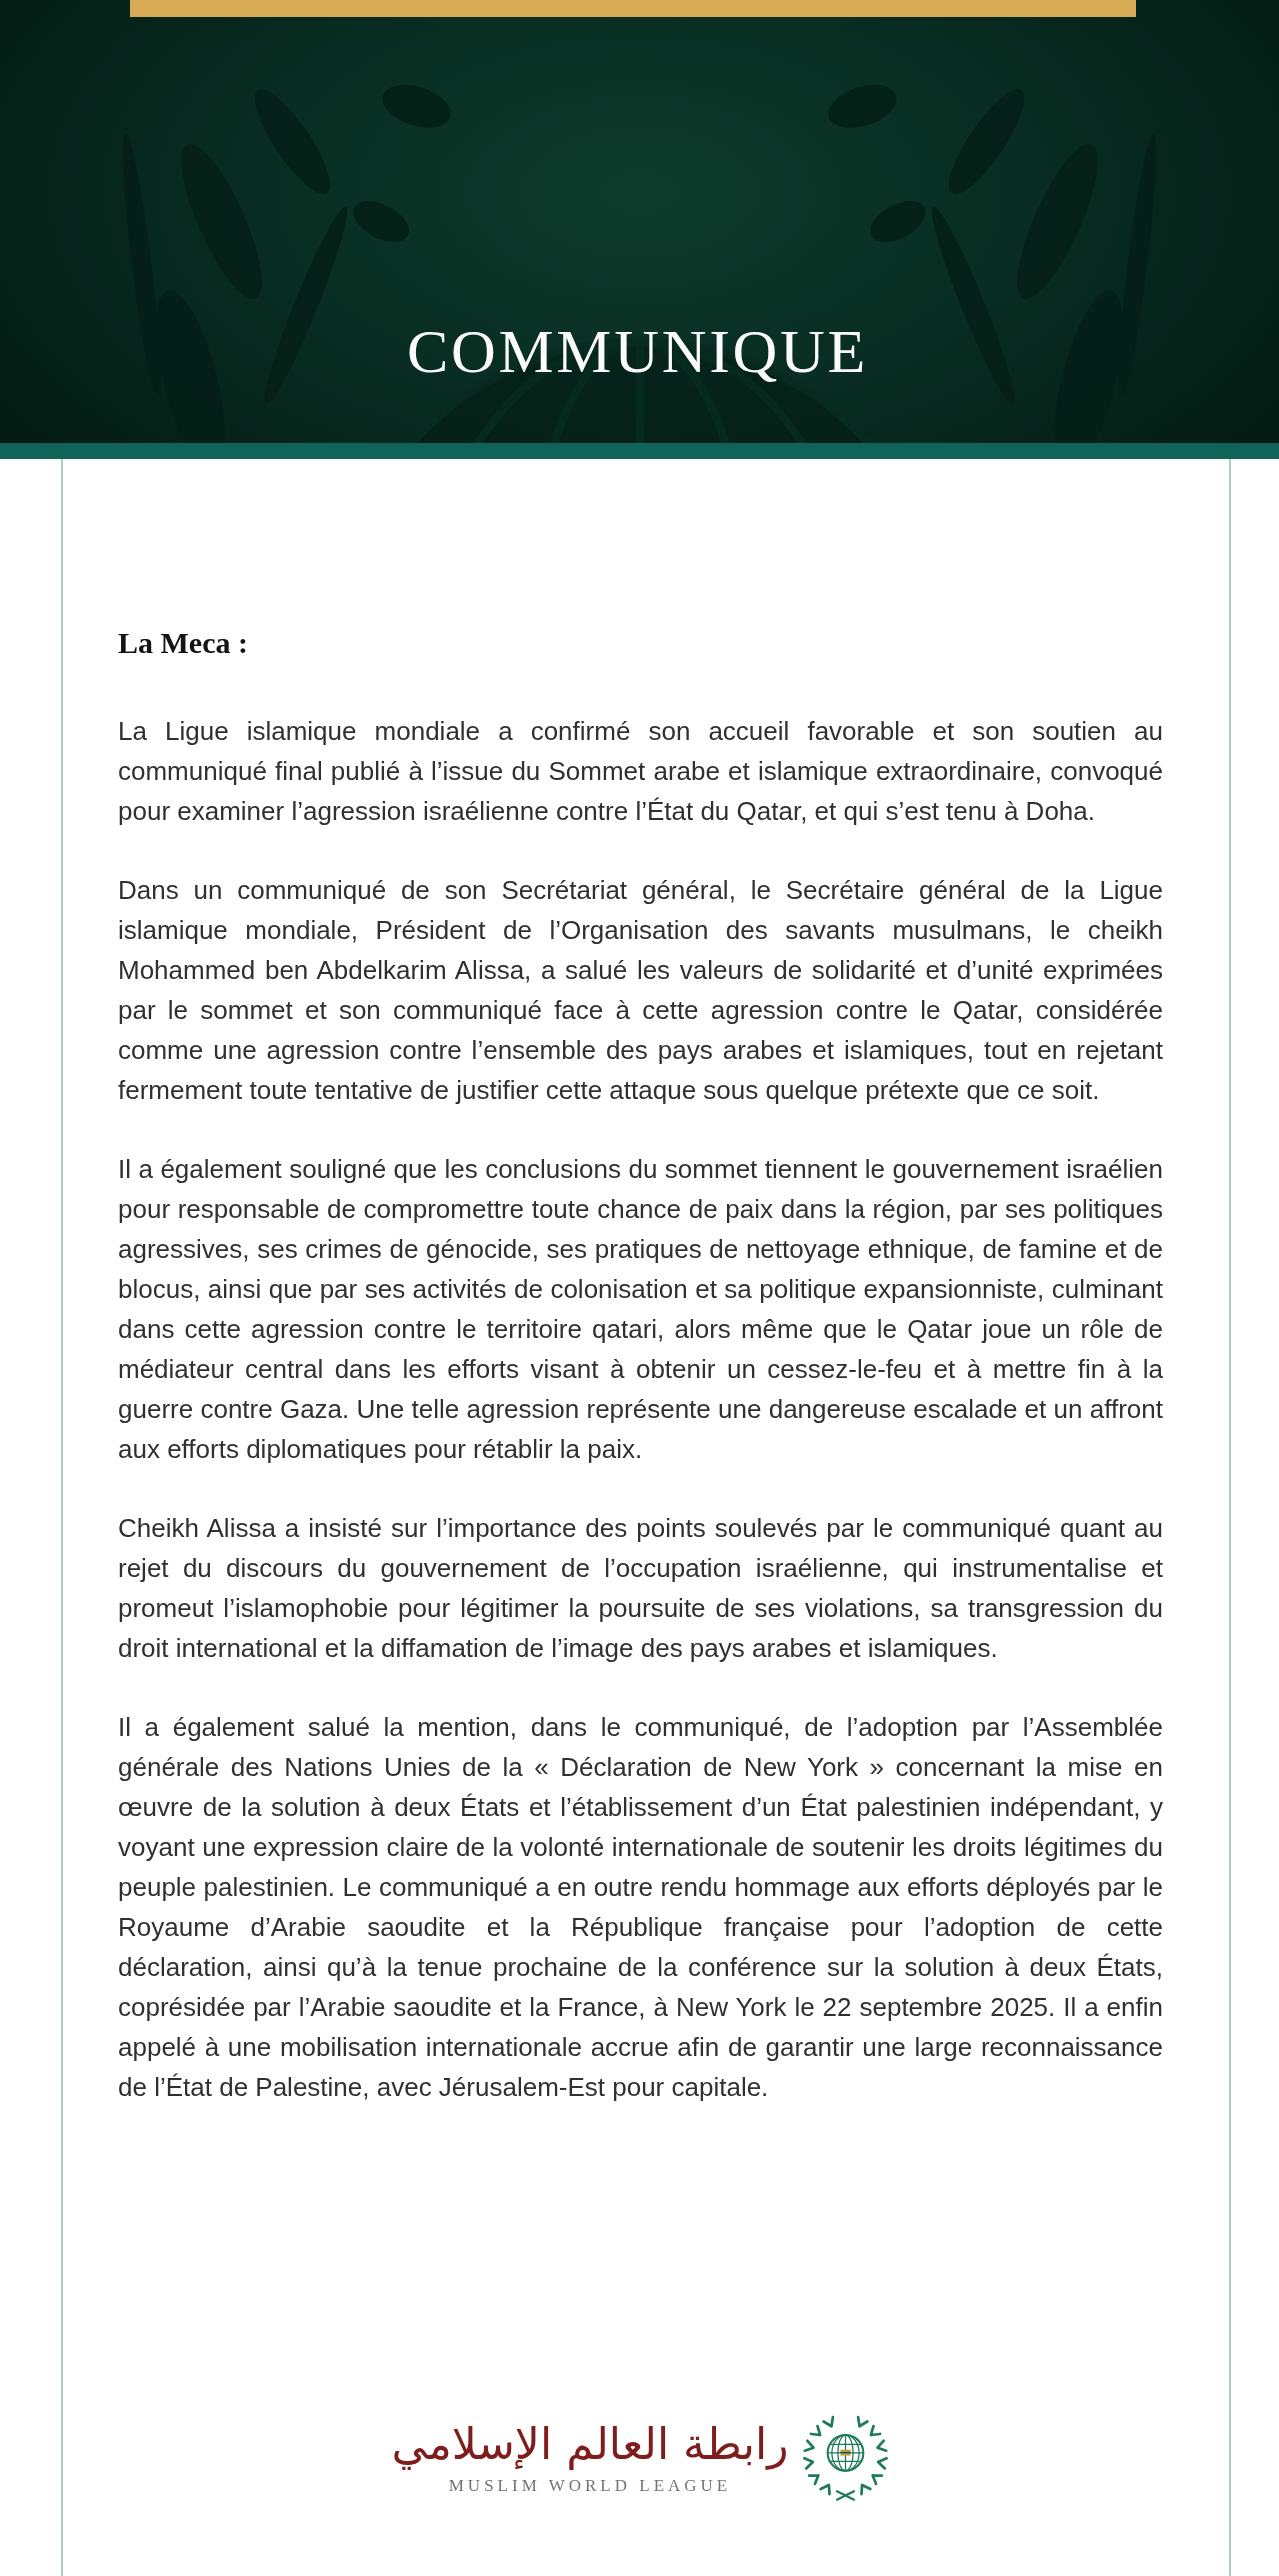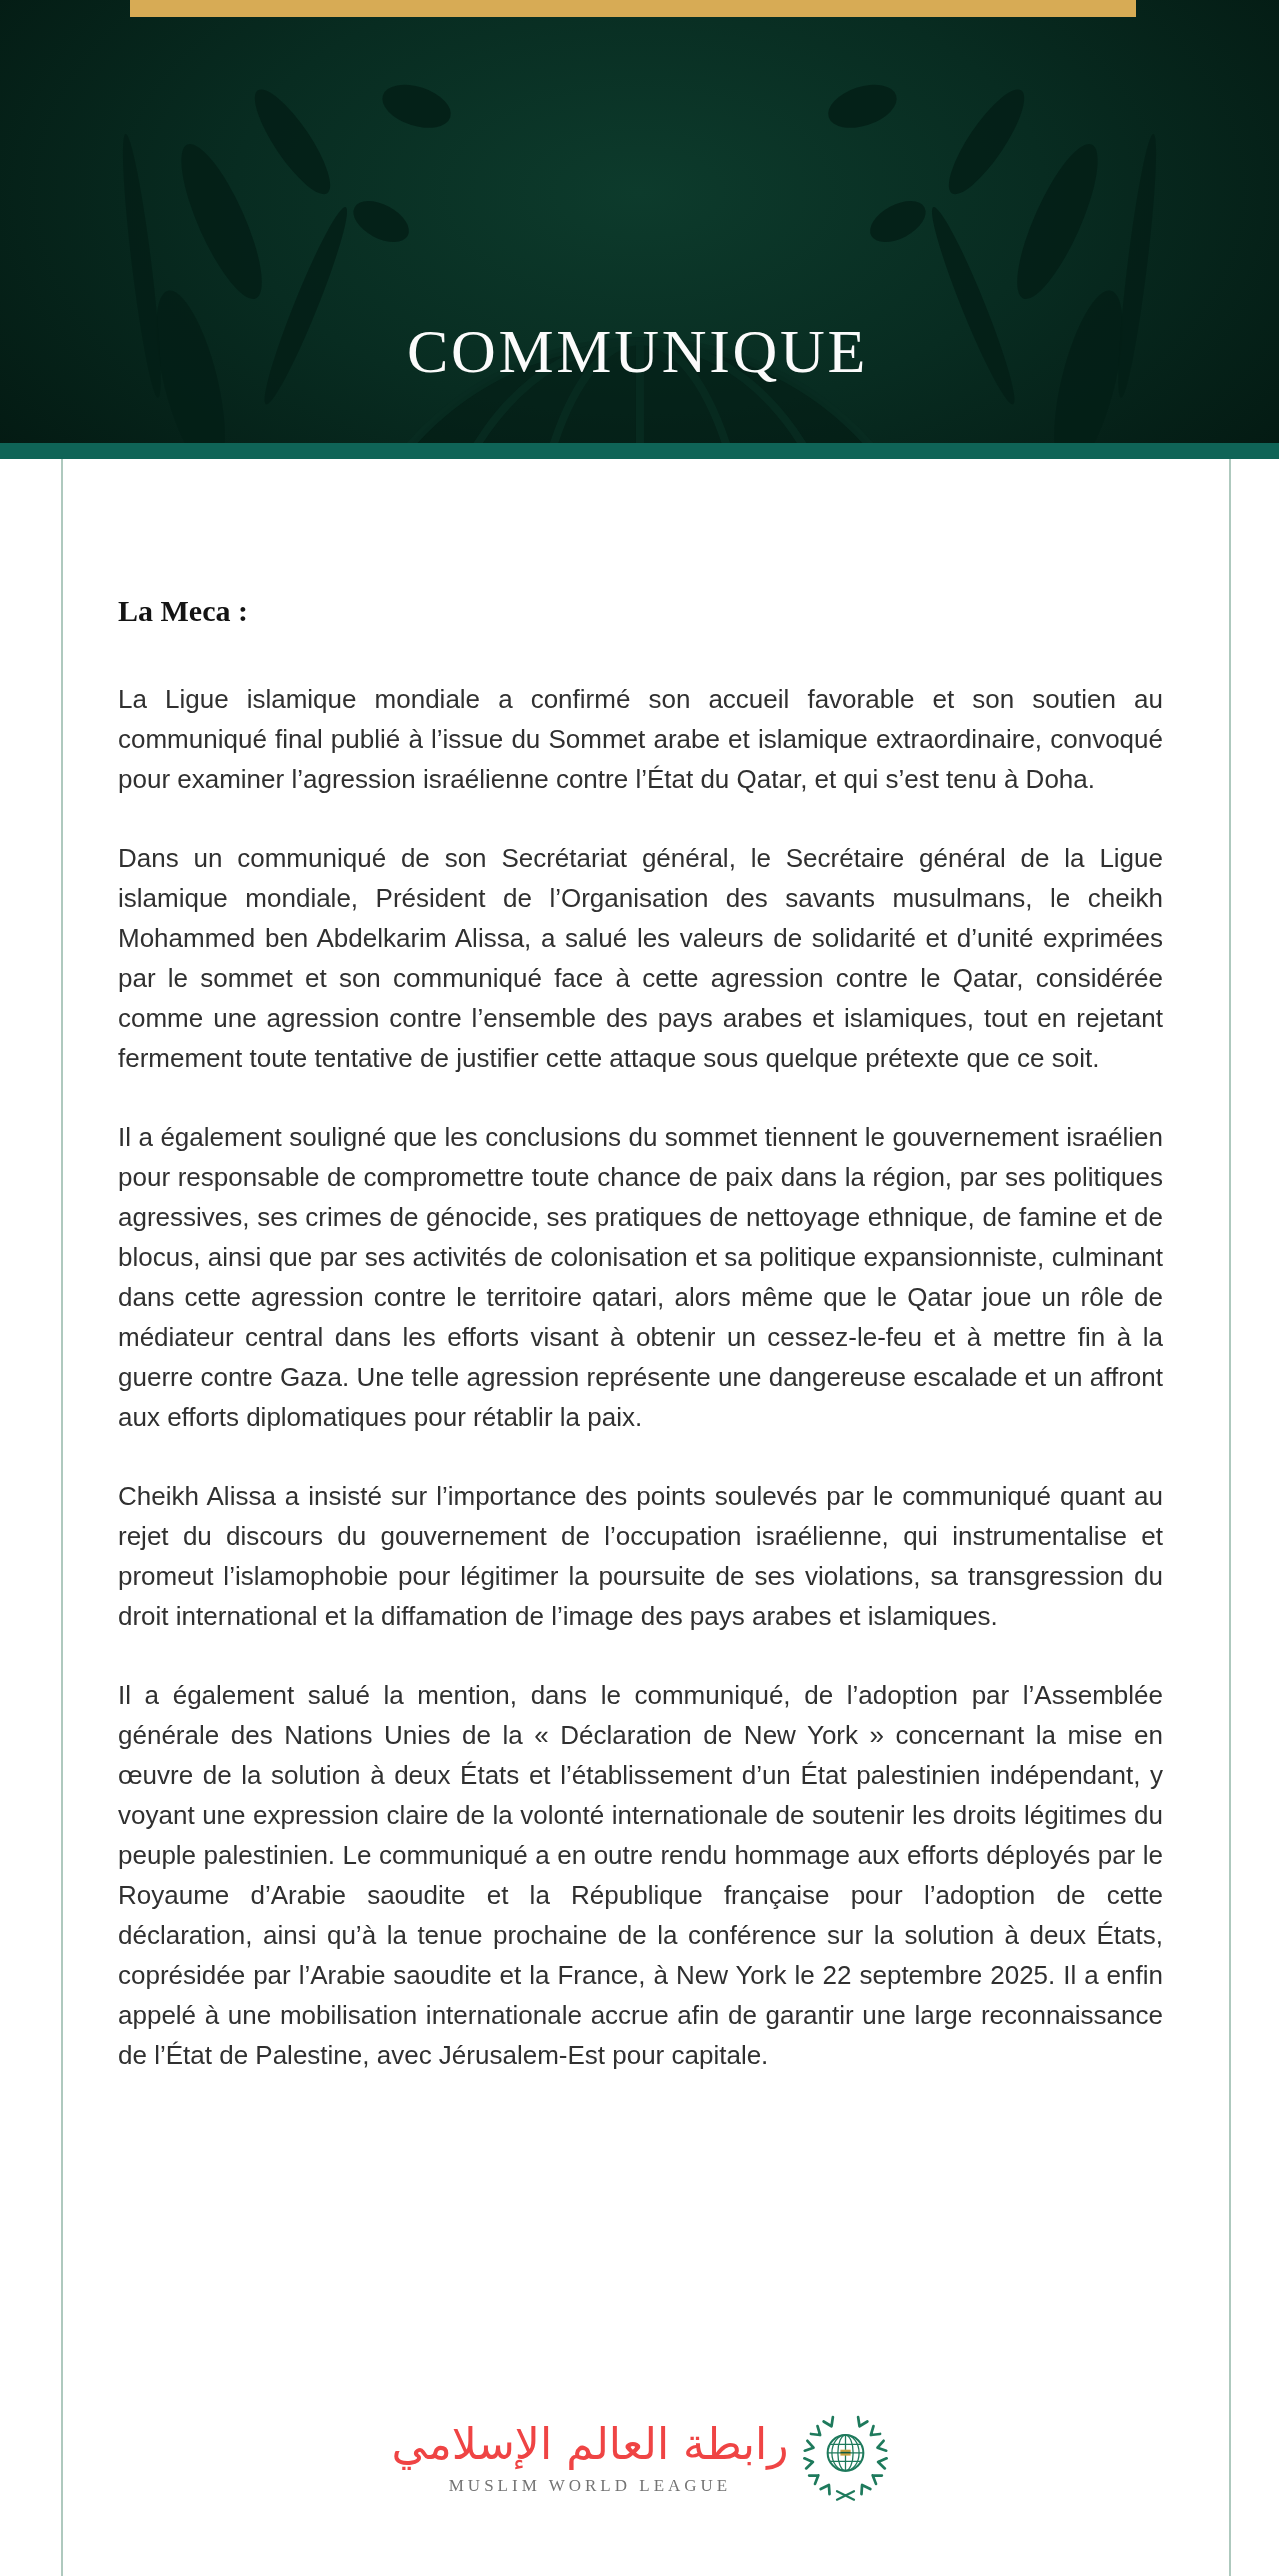--- a/index.html
+++ b/index.html
@@ -13,30 +13,30 @@
   .gold-bar{position:absolute;left:130px;top:0;width:1006px;height:17px;background:#d7ab55;}
   .header-title{position:absolute;left:0;right:4px;top:316px;text-align:center;color:#fbfbfb;
           font-family:"Liberation Serif",serif;font-size:62px;font-weight:400;letter-spacing:2.7px;}
   .teal-band{position:absolute;left:0;bottom:0;width:100%;height:16px;background:#0f6457;}
 
   
   .rule{position:absolute;top:459px;bottom:0;width:1.8px;background:#aec9be;}
   .rule-left{left:61px;}
   .rule-right{left:1229px;}
 
-  .content{position:absolute;left:118px;top:594px;width:1061px;}
+  .content{position:absolute;left:118px;top:626px;width:1061px;}
   .location-heading{font-family:"Liberation Serif",serif;font-size:30px;font-weight:bold;
           color:#141414;margin:0 0 51px 0;}
   .para{font-size:26px;line-height:40px;text-align:justify;color:#303030;margin:0 16px 39px 0;}
 
   
   .logo-row{position:absolute;left:0;right:0;top:2413px;display:flex;justify-content:center;
           align-items:center;gap:14px;}
   .logo-text{text-align:center;}
-  .logo-arabic{font-family:"DejaVu Sans",sans-serif;font-size:44px;line-height:1.1;color:#ef4444;}
+  .logo-arabic{font-family:"DejaVu Sans",sans-serif;font-size:44px;line-height:1.1;color:#7f1d1d;}
   .logo-english{font-family:"Liberation Serif",serif;font-size:17px;font-weight:normal;
           letter-spacing:4px;color:#737373;margin-top:7px;white-space:nowrap;}
   .emblem{width:85px;height:90px;display:block;}
 </style>
 </head>
 <body>
 
 <div class="canvas">
 
   <div class="header">

